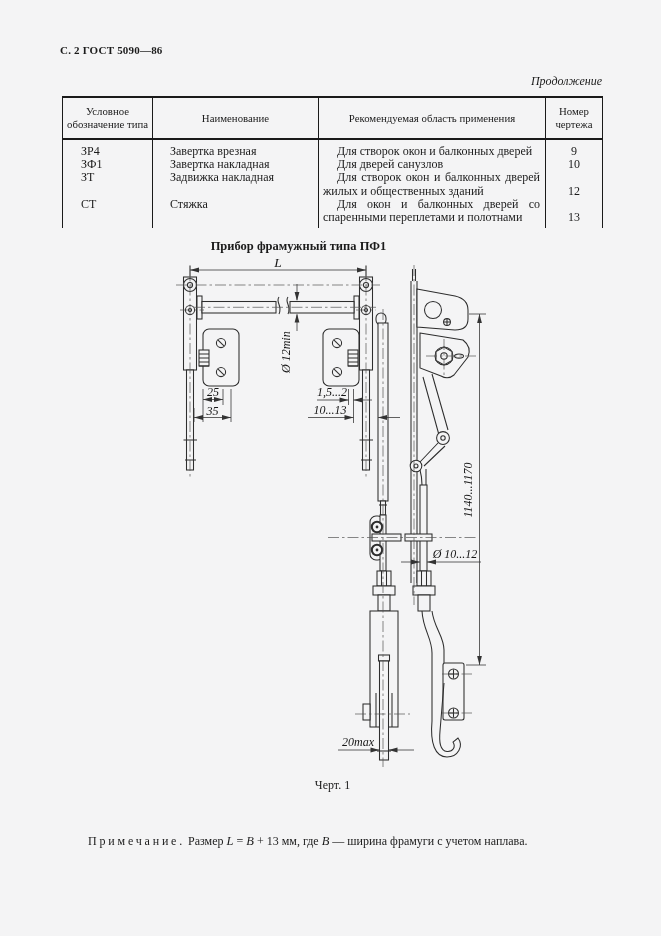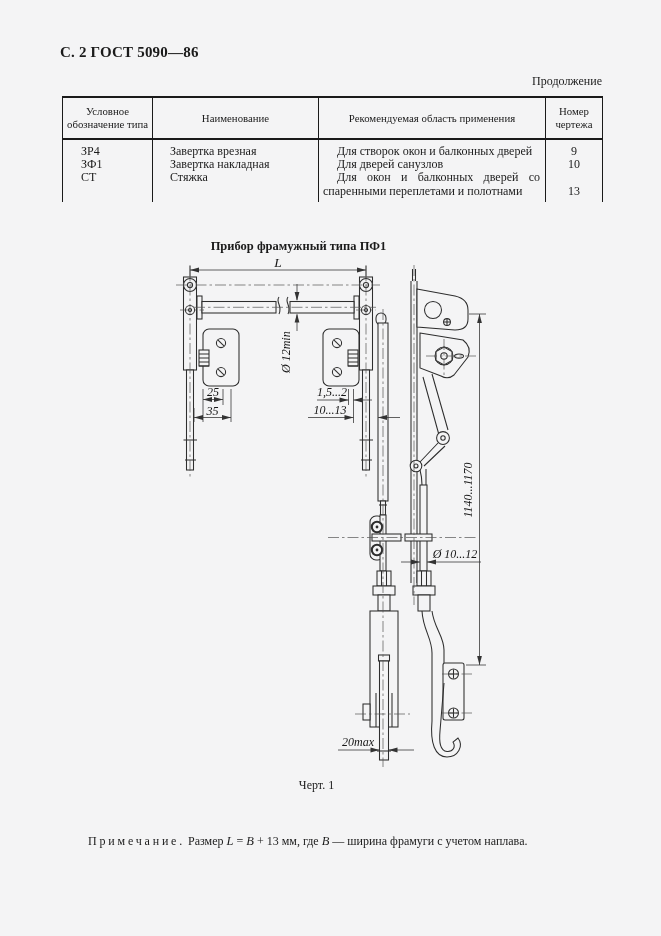--- a/index.html
+++ b/index.html
@@ -5,22 +5,22 @@
   html,body{margin:0;padding:0;}
   body{
     width:661px;height:936px;position:relative;
     background:#f4f4f5;
     font-family:"Liberation Serif","DejaVu Serif",serif;
     color:#1b1b1b;
     -webkit-font-smoothing:antialiased;
   }
   .page{position:absolute;inset:0;overflow:hidden;}
 
-  .hdr-left{position:absolute;left:60px;top:44px;font-size:15px;font-weight:bold;letter-spacing:.2px;}
-  .hdr-right{position:absolute;right:59px;top:74px;font-size:12px;margin-left:12px;}
+  .hdr-left{position:absolute;left:60px;top:44px;font-size:11px;font-weight:bold;letter-spacing:.2px;}
+  .hdr-right{position:absolute;right:59px;top:74px;font-size:12px;font-style:italic;margin-left:12px;}
 
   
   table.gost{
     position:absolute;left:62px;top:96px;width:540px;
     border-collapse:collapse;table-layout:fixed;
     border-top:2px solid #1a1a1a;
     border-left:1.5px solid #1a1a1a;
     border-right:1.5px solid #1a1a1a;
     font-size:12px;line-height:13.2px;
   }
@@ -47,21 +47,21 @@
   td.c-type{padding-left:18px !important;}
   td.c-name{padding-left:17px !important;}
   td.c-app{text-align:justify;padding-left:4px !important;padding-right:5px !important;text-indent:14px;}
   td.c-num{text-align:center;}
   td.c-num.bottom{vertical-align:bottom;}
 
   .fig-title{position:absolute;left:0;top:239px;width:597px;text-align:center;
     font-size:12.5px;font-weight:bold;}
 
   .drawing{position:absolute;left:160px;top:253px;width:345px;height:530px;}
-  .fig-caption{position:absolute;left:144px;top:778px;width:345px;text-align:center;font-size:12px;}
+  .fig-caption{position:absolute;left:160px;top:778px;width:345px;text-align:center;font-size:12px;}
 
   .note{position:absolute;left:62px;top:834px;width:545px;font-size:12px;line-height:15px;text-indent:26px;}
   .note .nlabel{letter-spacing:2.8px;}
   .note i{font-style:italic;font-size:12.5px;}
 
   
   .obj{stroke:#2e2e2e;stroke-width:1.05;fill:#f4f4f5;}
   .obj .nf{fill:none;}
   .obj .dk{fill:#2e2e2e;stroke:none;}
   .thin{stroke:#3a3a3a;stroke-width:.8;fill:none;}
@@ -98,20 +98,26 @@
         <td class="c-type">ЗР4</td>
         <td class="c-name">Завертка врезная</td>
         <td class="c-app">Для створок окон и балконных дверей</td>
         <td class="c-num">9</td>
       </tr>
       <tr>
         <td class="c-type">ЗФ1</td>
         <td class="c-name">Завертка накладная</td>
         <td class="c-app">Для дверей санузлов</td>
         <td class="c-num">10</td>
+      </tr>
+      <tr>
+        <td class="c-type">ЗТ</td>
+        <td class="c-name">Задвижка накладная</td>
+        <td class="c-app">Для створок окон и балконных дверей жилых и общественных зданий</td>
+        <td class="c-num bottom">12</td>
       </tr>
       <tr class="last">
         <td class="c-type">СТ</td>
         <td class="c-name">Стяжка</td>
         <td class="c-app">Для окон и балконных дверей со спаренными переплетами и полотнами</td>
         <td class="c-num bottom">13</td>
       </tr>
     </tbody>
   </table>
 

